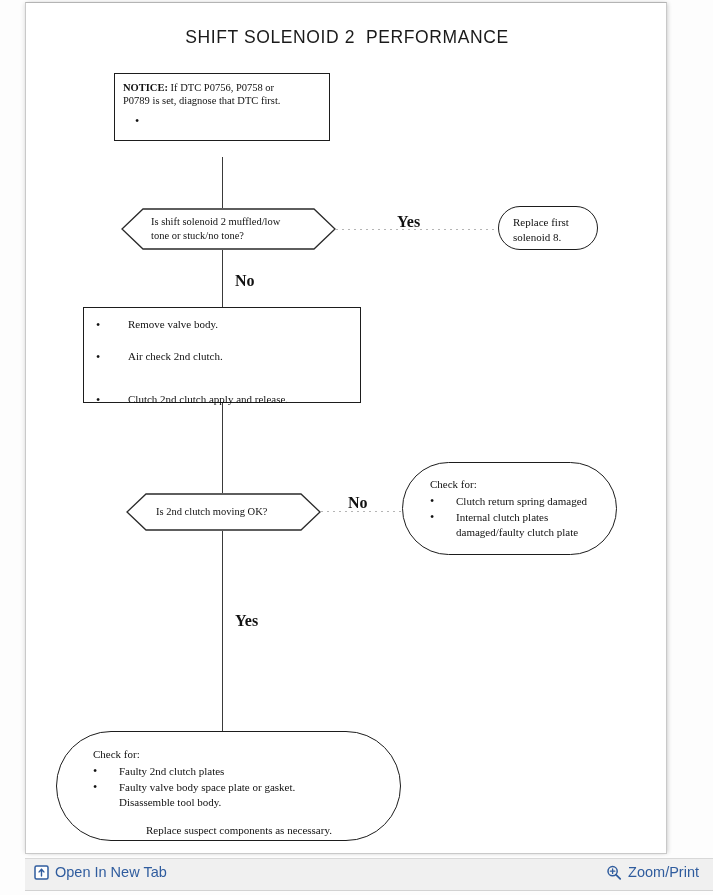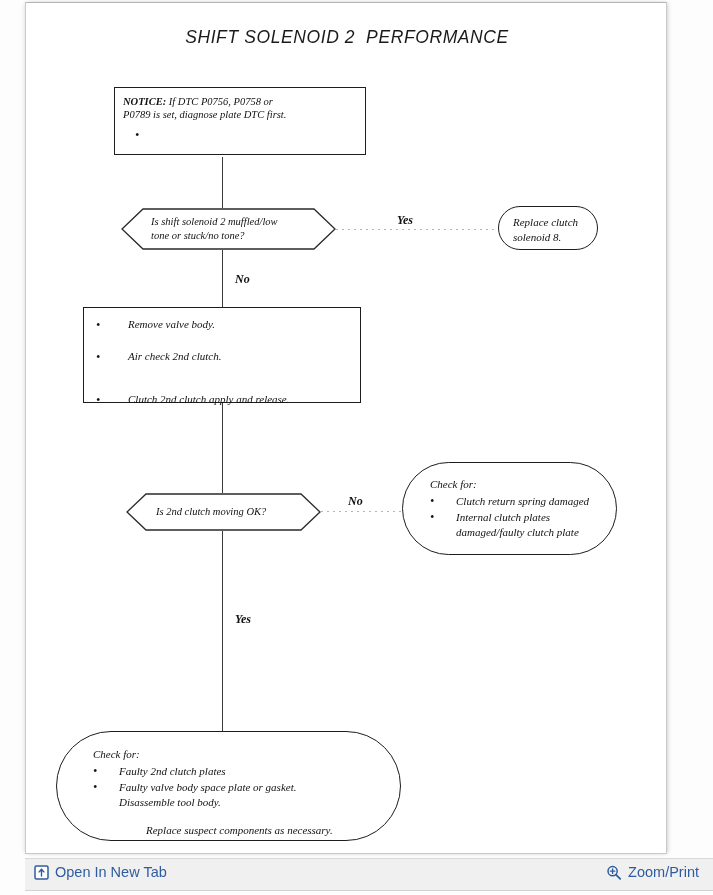--- a/index.html
+++ b/index.html
@@ -20,21 +20,20 @@
   #page {
     position: absolute;
     left: 25px; top: 2px;
     width: 642px; height: 852px;
     background: #ffffff;
     border: 1px solid #c9c9c9;
     border-top-color: #b4b4b4;
     box-shadow: 2px 0 4px -1px rgba(0,0,0,0.18),
                -2px 0 4px -1px rgba(0,0,0,0.10);
     overflow: hidden;
-    font-style: italic;
   }
   #sheet { position: absolute; inset: 0; }
 
   
   .doc-title {
     position: absolute;
     left: 0; top: 24px; width: 642px;
     text-align: center;
     font-family: "Liberation Sans", sans-serif;
     font-size: 17.5px;
@@ -55,21 +54,21 @@
     background: repeating-linear-gradient(
       to right,
       #a8a8a8 0px, #a8a8a8 2px,
       rgba(255,255,255,0) 2px, rgba(255,255,255,0) 6px);
     opacity: 0.85;
   }
   .branch-label {
     position: absolute;
     font-family: "Liberation Serif", serif;
     font-weight: bold;
-    font-size: 12px;
+    font-size: 16px;
     color: #111;
     white-space: nowrap;
   }
 
   
   .rect-node {
     position: absolute;
     border: 1.4px solid #1d1d1d;
     background: #fff;
   }
@@ -175,26 +174,26 @@
 </head>
 <body>
 
 <div id="app">
 
   <div id="page">
     <div id="sheet">
 
       <div class="doc-title">SHIFT SOLENOID 2  PERFORMANCE</div>
 
-      <div class="rect-node" style="left:88px; top:84px; width:252px; height:68px;">
+      <div class="rect-node" style="left:88px; top:70px; width:216px; height:68px;">
         <div class="notice-body">
           <div>
             <b>NOTICE:</b><span> If DTC P0756, P0758 or</span>
           </div>
-          <div>P0789 is set, diagnose plate DTC first.</div>
+          <div>P0789 is set, diagnose that DTC first.</div>
           <div class="notice-sub">
             <div class="bul">•</div>
           </div>
         </div>
       </div>
 
       <div class="vline" style="left:196px; top:154px; height:51px;"></div>
 
       <div class="hex" style="left:95px; top:205px; width:215px; height:42px;">
         <svg width="215" height="42" viewBox="0 0 215 42">
@@ -204,21 +203,21 @@
           <span>Is shift solenoid 2 muffled/low</span>
           <span>tone or stuck/no tone?</span>
         </div>
       </div>
 
       <div class="dashline" style="left:310px; top:226px; width:165px;"></div>
       <div class="branch-label" style="left:371px; top:210px;">Yes</div>
 
       <div class="stadium" style="left:472px; top:203px; width:100px; height:44px; border-radius:22px;">
         <div class="stadium-text" style="padding:8px 0 0 14px;">
-          <div>Replace clutch</div>
+          <div>Replace first</div>
           <div>solenoid 8.</div>
         </div>
       </div>
 
       <div class="vline" style="left:196px; top:247px; height:57px;"></div>
       <div class="branch-label" style="left:209px; top:269px;">No</div>
 
       <div class="rect-node" style="left:57px; top:304px; width:278px; height:96px;">
         <div class="proc-list">
           <div class="proc-row">

